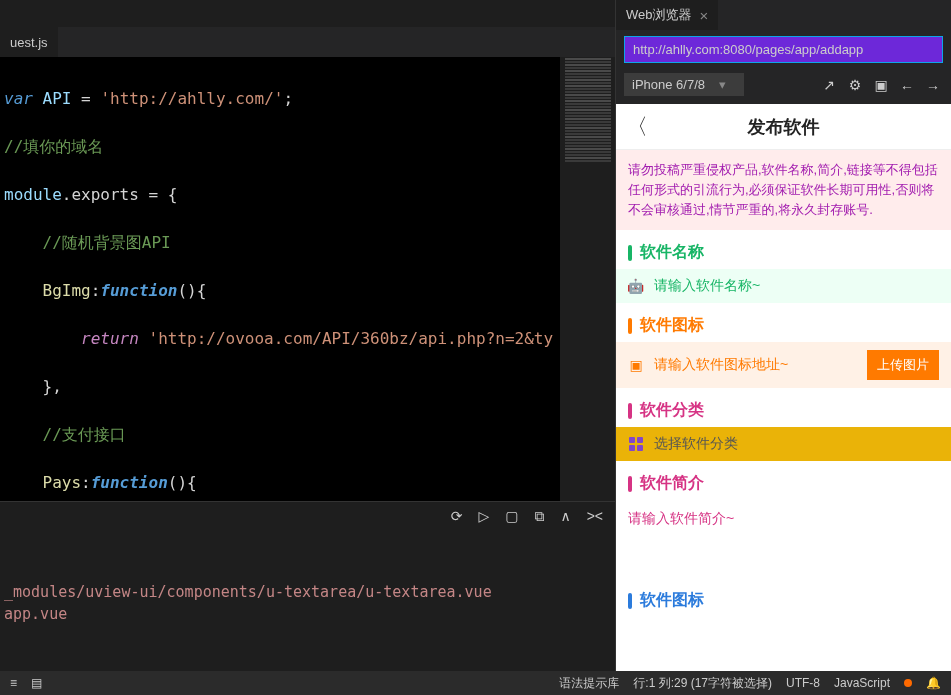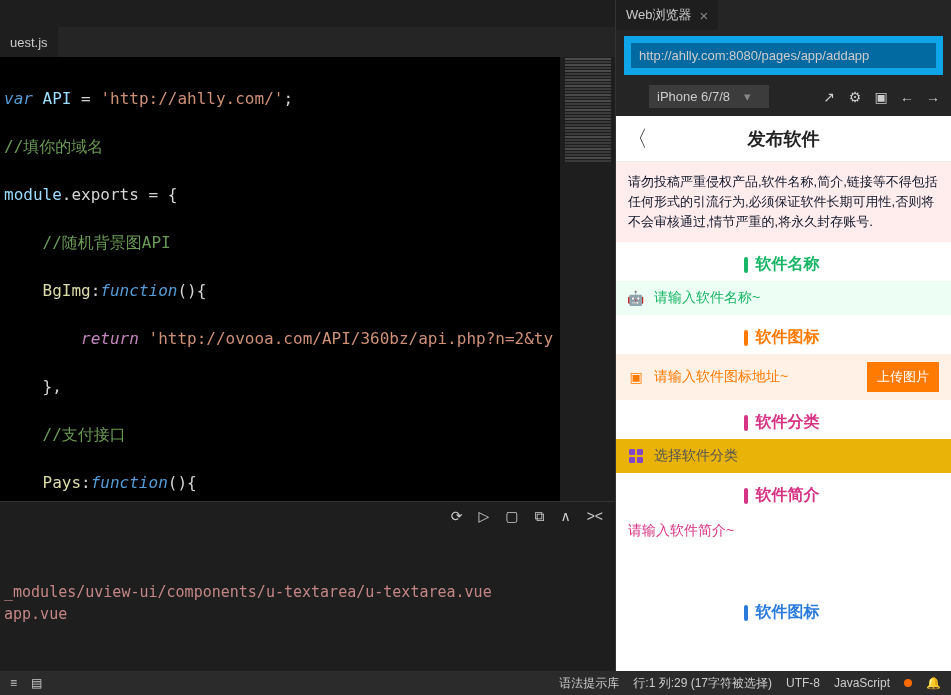--- a/index.html
+++ b/index.html
@@ -13,49 +13,49 @@
   .editor-wrap { flex:1; position:relative; display:flex; min-height:0; }
   .code { flex:1; padding:6px 0 0 0; font-family:Consolas,monospace; font-size:16px; line-height:24px; white-space:pre; overflow:hidden; }
   .code .l { padding-left:4px; }
   .kw { color:#569cd6; font-style:italic; }
   .vn { color:#9cdcfe; }
   .op { color:#d4d4d4; }
   .str{ color:#ce9178; }
   .pn { color:#d4d4d4; }
   .cm { color:#6a9955; }
   .fn { color:#dcdcaa; }
-  .fkw{ color:#569cd6; font-style:italic; }
+  .fkw{ color:#569cd6; font-style:italic;font-weight:bold; }
   .ret{ color:#c586c0; font-style:italic; }
   .minimap { width:55px; background:#1e1e1e; border-left:1px solid #1e1e1e; }
   .minimap .mm-line { height:2px; margin:1px 4px; background:#3a3a3a; }
   .minimap .mm-line.b { background:#4a4a4a; }
   
   .panel { height:170px; background:#1e1e1e; border-top:1px solid #333; display:flex; flex-direction:column; }
   .panel-icons { display:flex; justify-content:flex-end; gap:16px; padding:6px 12px; color:#ccc; font-size:14px; }
   .panel-icons span { cursor:pointer; }
   .panel-body { flex:1; padding:10px 4px; font-family:Consolas,monospace; font-size:15px; line-height:22px; color:#c48686; overflow:hidden;}
   .panel-body .pl { white-space:pre; }
   
   .preview-side { width:336px; background:#252526; display:flex; flex-direction:column; border-left:1px solid #333; }
   .preview-tabs { height:30px; display:flex; align-items:center; background:#252526; }
   .preview-tab { padding:0 10px; height:100%; display:flex; align-items:center; gap:8px; color:#ccc; font-size:13px; background:#1e1e1e;text-align:center; }
   .preview-tab .x { color:#888; cursor:pointer; font-size:15px; }
   .url-row { padding:6px 8px; }
-  .url-input { width:100%; background:#0369a1; border:7px solid #0ea5e9; color:#ccc; padding:5px 8px; font-size:13px; outline:none; }
+  .url-input { width:100%; background:#6d28d9; border:1px solid #0ea5e9; color:#ccc; padding:5px 8px; font-size:13px; outline:none; }
   .toolbar-row { display:flex; align-items:center; padding:4px 8px 8px 8px; gap:6px; }
-  .device-select { background:#3c3c3c; color:#ccc; border:none; padding:4px 18px 4px 8px; font-size:13px; position:relative; display:flex; align-items:center; gap:8px;margin-left:25px; }
+  .device-select { background:#3c3c3c; color:#ccc; border:none; padding:4px 18px 4px 8px; font-size:13px; position:relative; display:flex; align-items:center; gap:8px; }
   .device-select::after { content:"▾"; margin-left:6px; color:#888; }
   .tb-spacer { flex:1; }
   .tb-ico { width:20px; text-align:center; color:#ccc; cursor:pointer; font-size:14px; }
   .mobile { flex:1; background:#fff; overflow:hidden; display:flex; flex-direction:column; }
   .m-header { display:flex; align-items:center; justify-content:center; position:relative; height:46px; border-bottom:1px solid #eee; }
   .m-back { position:absolute; left:10px; font-size:22px; color:#333; }
   .m-title { font-size:18px; font-weight:700; color:#222; }
-  .m-warn { background:#ffecec; color:#0f172a; font-size:13px; line-height:20px; padding:10px 12px; }
-  .sec-title { display:flex; align-items:center; padding:12px 16px 6px 12px; font-size:16px; font-weight:700;justify-content:center; }
+  .m-warn { background:#ffecec; color:#a21caf; font-size:13px; line-height:20px; padding:10px 12px; }
+  .sec-title { display:flex; align-items:center; padding:12px 16px 6px 12px; font-size:16px; font-weight:700; }
   .sec-title .bar { width:4px; height:16px; border-radius:2px; margin-right:8px; }
   .st-green .bar{ background:#18b566;} .st-green .txt{ color:#18b566;}
   .st-orange .bar{ background:#ff7a00;} .st-orange .txt{ color:#ff7a00;}
   .st-pink .bar{ background:#d63384;} .st-pink .txt{ color:#d63384;}
   .st-blue .bar{ background:#2b7bdc;} .st-blue .txt{ color:#2b7bdc;}
   .field-row { display:flex; align-items:center; padding:8px 12px; gap:10px; }
   .field-row .ico { width:16px; height:16px; display:flex; align-items:center; justify-content:center; font-size:14px; }
   .field-row .ph { color:#888; font-size:14px; flex:1; }
   .fr-name { background:#edfff5; }
   .fr-name .ico { color:#18b566; }

